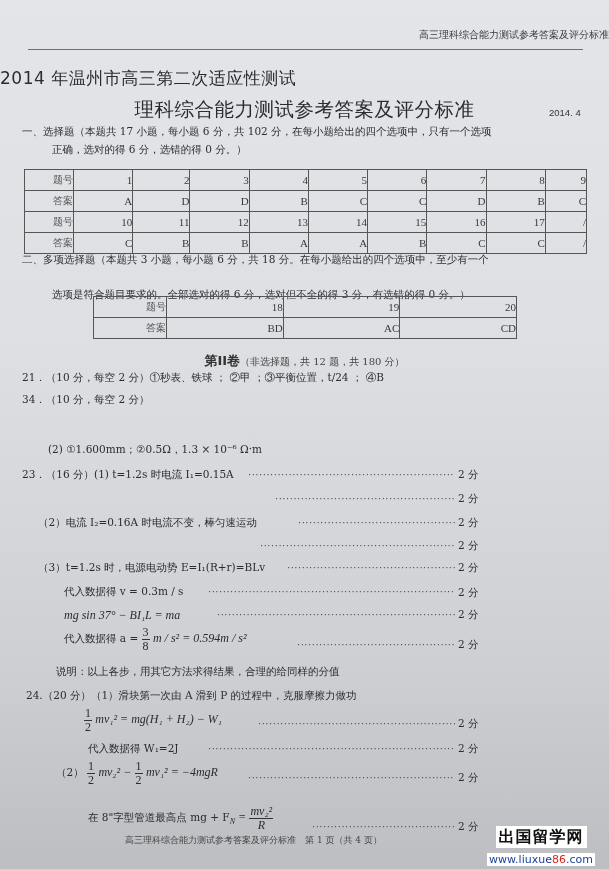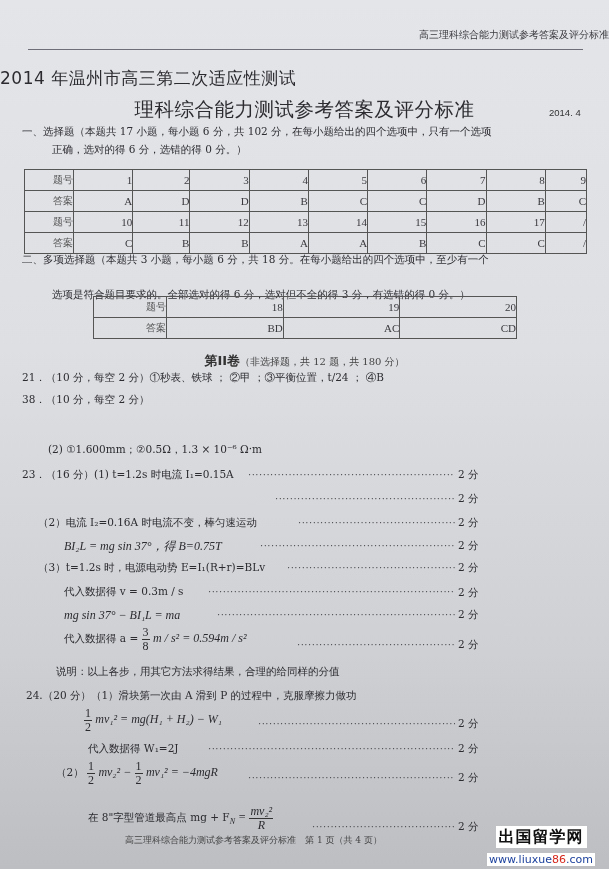--- a/index.html
+++ b/index.html
@@ -120,35 +120,34 @@
     </tr>
   </tbody>
     </table>
 
   <div class="abs" style="left:0;width:609px;top:350px;text-align:center;">
     <span style="font-family:'DejaVu Sans',sans-serif;font-weight:bold;font-size:13px;color:#333;">第II卷</span><span style="font-size:10px;color:#444;">（非选择题，共 12 题，共 180 分）</span>
   </div>
 
   <div class="abs line" style="left:22px;top:371px;">21．（10 分，每空 2 分）①秒表、铁球 ； ②甲 ；③平衡位置，t/24 ； ④B</div>
 
-  <div class="abs line" style="left:22px;top:393px;">38．（10 分，每空 2 分）</div>
+  <div class="abs line" style="left:22px;top:393px;">34．（10 分，每空 2 分）</div>
   <div class="abs line" style="left:48px;top:443px;">(2) ①1.600mm；②0.5Ω，1.3 × 10⁻⁶ Ω·m</div>
 
   <div class="abs line" style="left:22px;top:468px;">23．（16 分）(1) t=1.2s 时电流 I₁=0.15A</div>
   <div class="dots" style="left:248px;top:469px;width:207px;">··································································</div>
   <div class="abs pts" style="left:458px;top:468px;">2 分</div>
 
   <div class="dots" style="left:275px;top:493px;width:180px;">··························································</div>
   <div class="abs pts" style="left:458px;top:492px;">2 分</div>
 
   <div class="abs line" style="left:38px;top:516px;">（2）电流 I₂=0.16A 时电流不变，棒匀速运动</div>
   <div class="dots" style="left:298px;top:517px;width:157px;">··················································</div>
   <div class="abs pts" style="left:458px;top:516px;">2 分</div>
 
-  <div class="abs line math" style="left:64px;top:538px;">BI₂L = mg sin 37°，得 B=0.75T</div>
   <div class="dots" style="left:260px;top:540px;width:195px;">······························································</div>
   <div class="abs pts" style="left:458px;top:539px;">2 分</div>
 
   <div class="abs line" style="left:38px;top:561px;">（3）t=1.2s 时，电源电动势 E=I₁(R+r)=BLv</div>
   <div class="dots" style="left:287px;top:562px;width:168px;">······················································</div>
   <div class="abs pts" style="left:458px;top:561px;">2 分</div>
 
   <div class="abs line" style="left:64px;top:585px;">代入数据得 v = 0.3m / s</div>
   <div class="dots" style="left:208px;top:586px;width:247px;">·······························································································</div>
   <div class="abs pts" style="left:458px;top:586px;">2 分</div>

